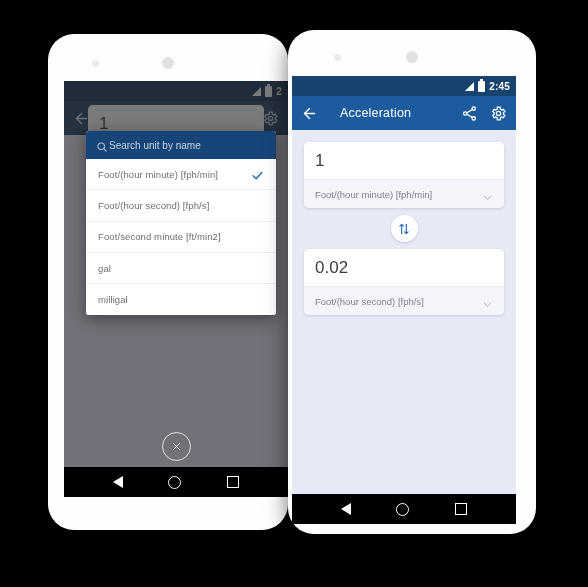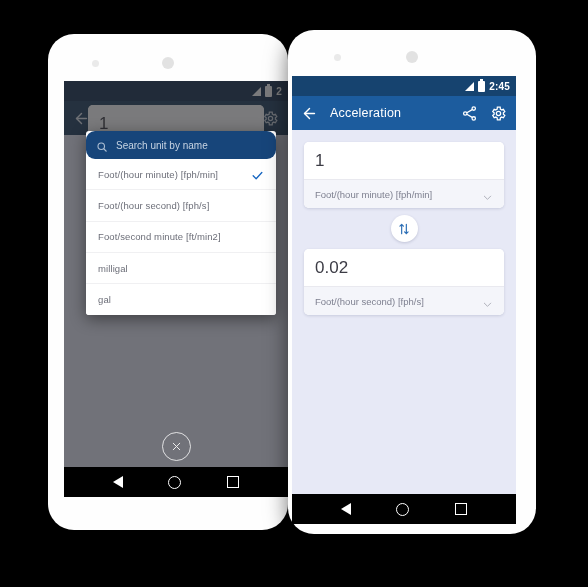--- a/index.html
+++ b/index.html
@@ -44,21 +44,21 @@
   .clock{color:#fff;font-size:10px;font-weight:bold;letter-spacing:.2px;}
 
   
   .toolbar{
     height:34px;background:#1c5c9e;
     display:flex;align-items:center;
     padding:0 9px;box-sizing:border-box;gap:12px;
     position:relative;
   }
   .toolbar.dim{background:#21415f;}
-  .tb-title{color:#fff;font-size:12.5px;flex:1;letter-spacing:.2px;}
+  .tb-title{color:#fff;font-size:12.5px;flex:1;letter-spacing:.2px;margin-left:10px;}
   .ic{width:17px;height:17px;display:block;}
   .ic svg{width:100%;height:100%;display:block;}
 
   
   .body{padding:12px 12px 0 12px;box-sizing:border-box;}
   .card{
     background:#fff;border-radius:5px;overflow:hidden;
     box-shadow:0 1px 3px rgba(40,45,90,.16);
   }
   .val-row{
@@ -97,22 +97,22 @@
 
   
   .scrim{position:absolute;inset:0;background:rgba(40,40,44,.62);}
   .dlg{
     position:absolute;left:22px;top:50px;width:190px;
     background:#fff;border-radius:3px;overflow:hidden;
     box-shadow:0 4px 16px rgba(0,0,0,.45);
   }
   .dlg-search{
     height:28px;background:#17457a;
-    display:flex;align-items:center;gap:8px;
-    padding:0 10px;box-sizing:border-box;border-radius:9px;
+    display:flex;align-items:center;gap:1px;
+    padding:0 10px;box-sizing:border-box;
   }
   .dlg-search .sico{width:12px;height:12px;opacity:.85;}
   .dlg-ph{color:#c6d3e2;font-size:10px;}
   .dlg-list{background:#fff;}
   .dlg-item{
     height:31.3px;display:flex;align-items:center;
     padding:0 12px;box-sizing:border-box;
     border-bottom:1px solid #f0f0f2;
   }
   .dlg-item:last-child{border-bottom:none;}
@@ -222,24 +222,24 @@
                 </svg>
             </span>
           </div>
           <div class="dlg-item">
             <span class="dlg-label">Foot/(hour second) [fph/s]</span>
           </div>
           <div class="dlg-item">
             <span class="dlg-label">Foot/second minute [ft/min2]</span>
           </div>
           <div class="dlg-item">
+            <span class="dlg-label">gal</span>
+          </div>
+          <div class="dlg-item">
             <span class="dlg-label">milligal</span>
-          </div>
-          <div class="dlg-item">
-            <span class="dlg-label">gal</span>
           </div>
         </div>
       </div>
 
       <div class="close-wrap">
         <div class="close-btn">
           <svg viewBox="0 0 24 24" fill="none" stroke="#f0f0f0" stroke-width="1.8" stroke-linecap="round">
               <path d="M6 6l12 12M18 6L6 18"></path>
             </svg>
         </div>

